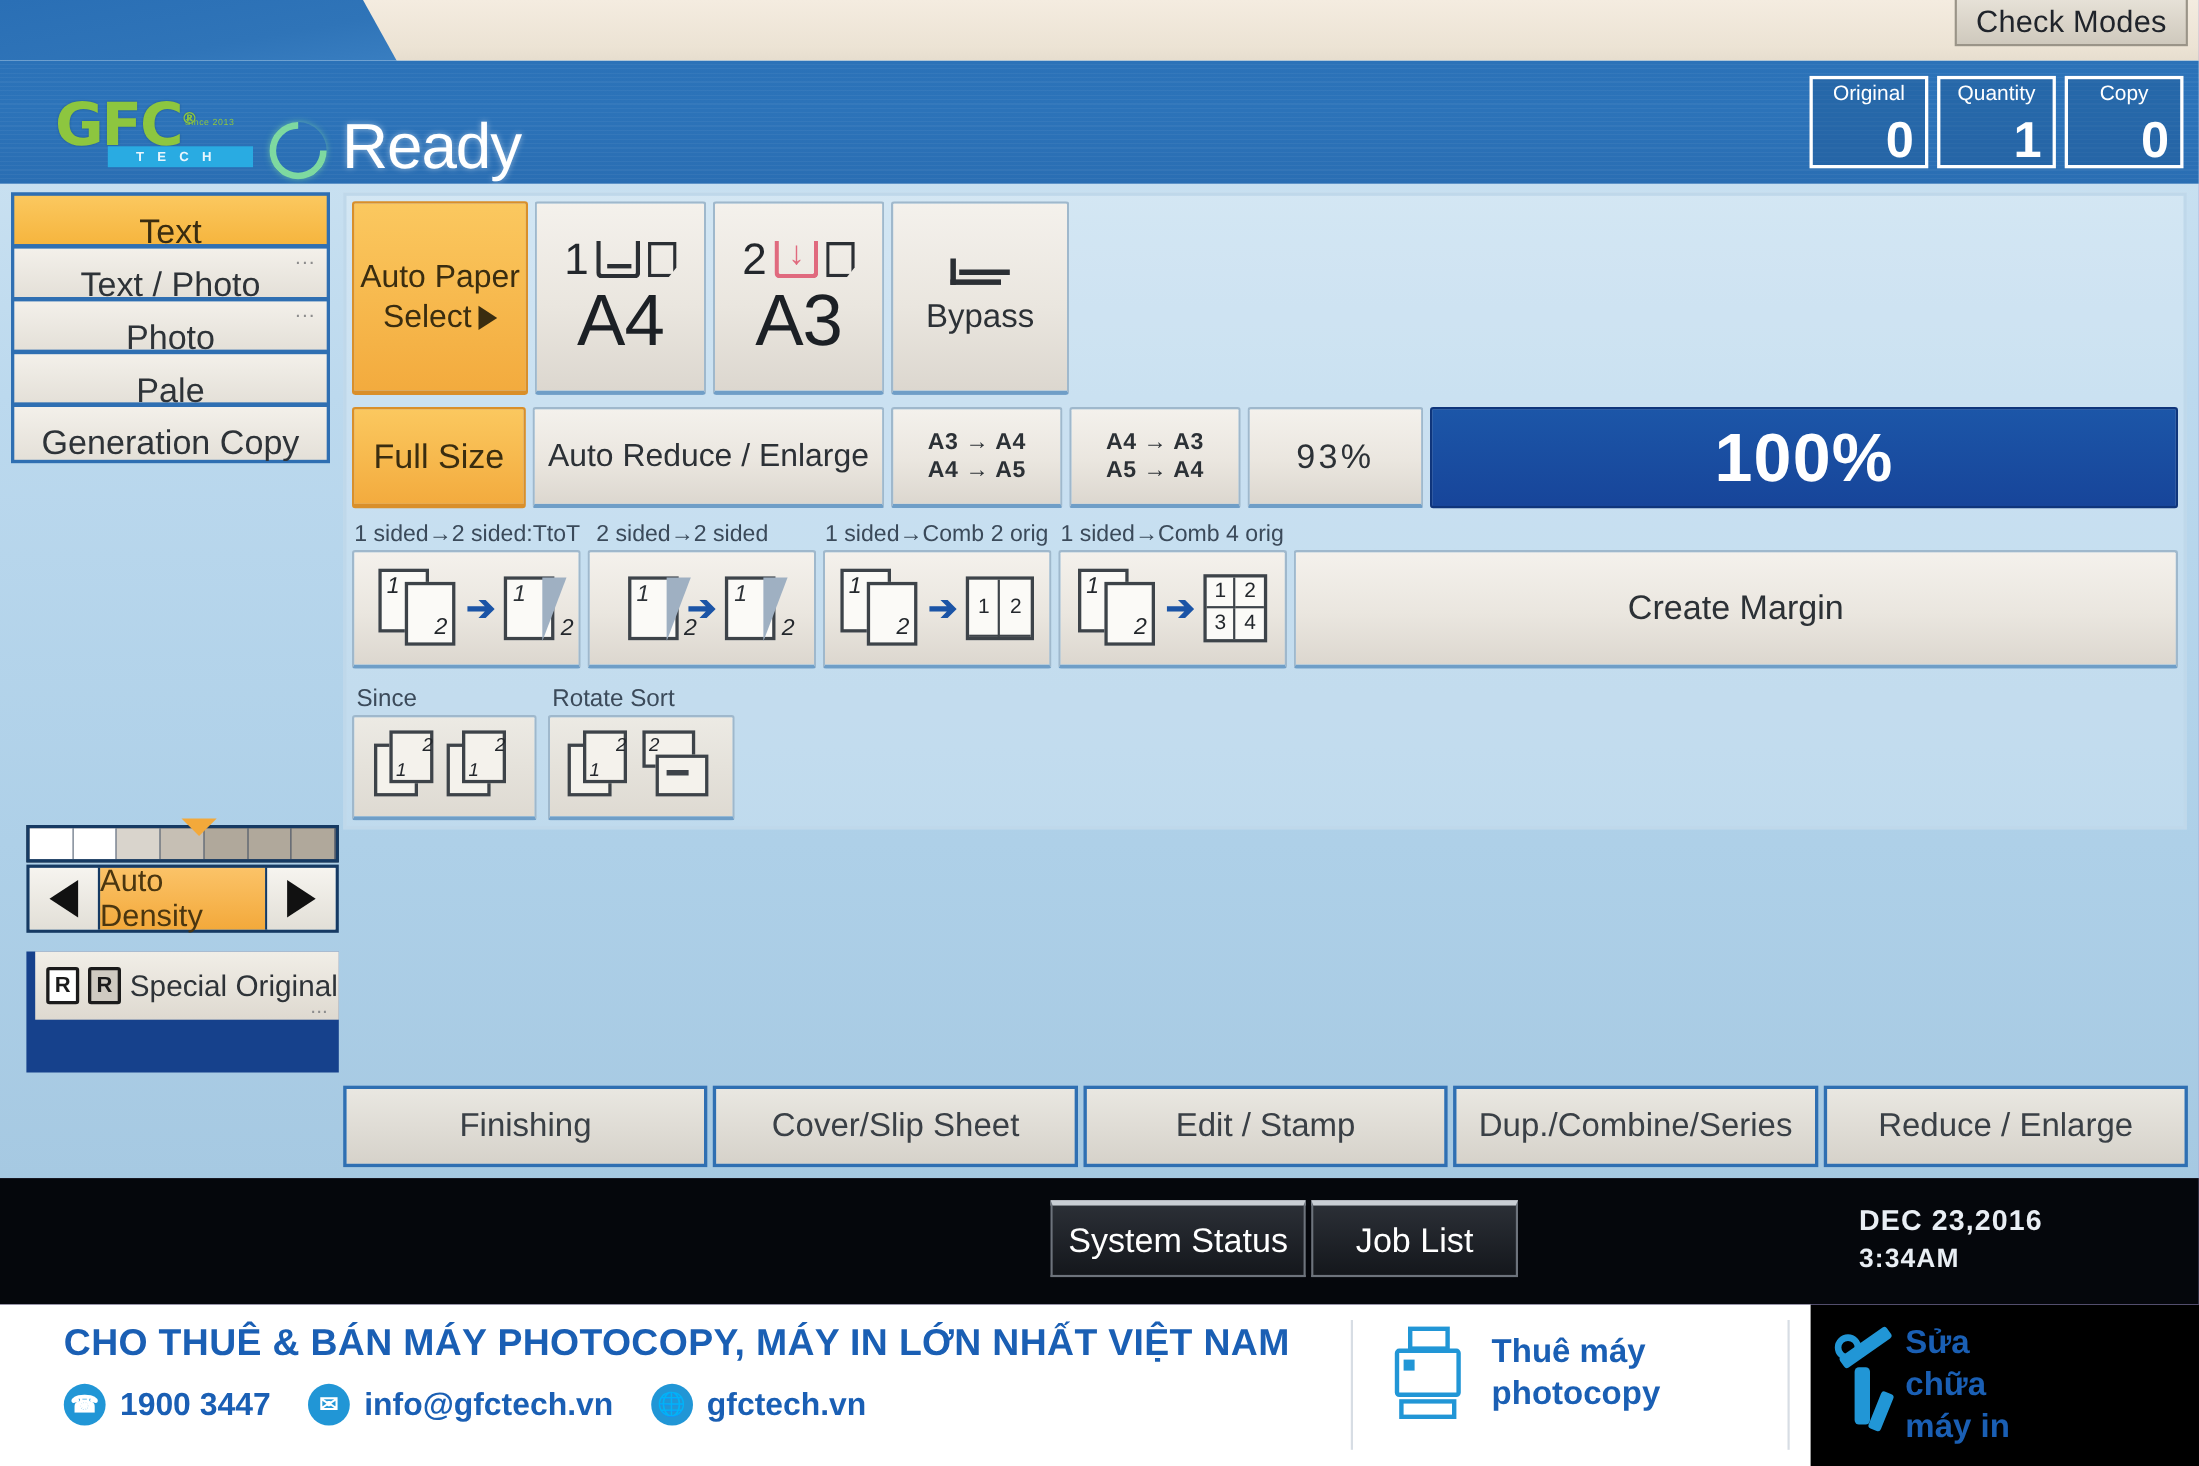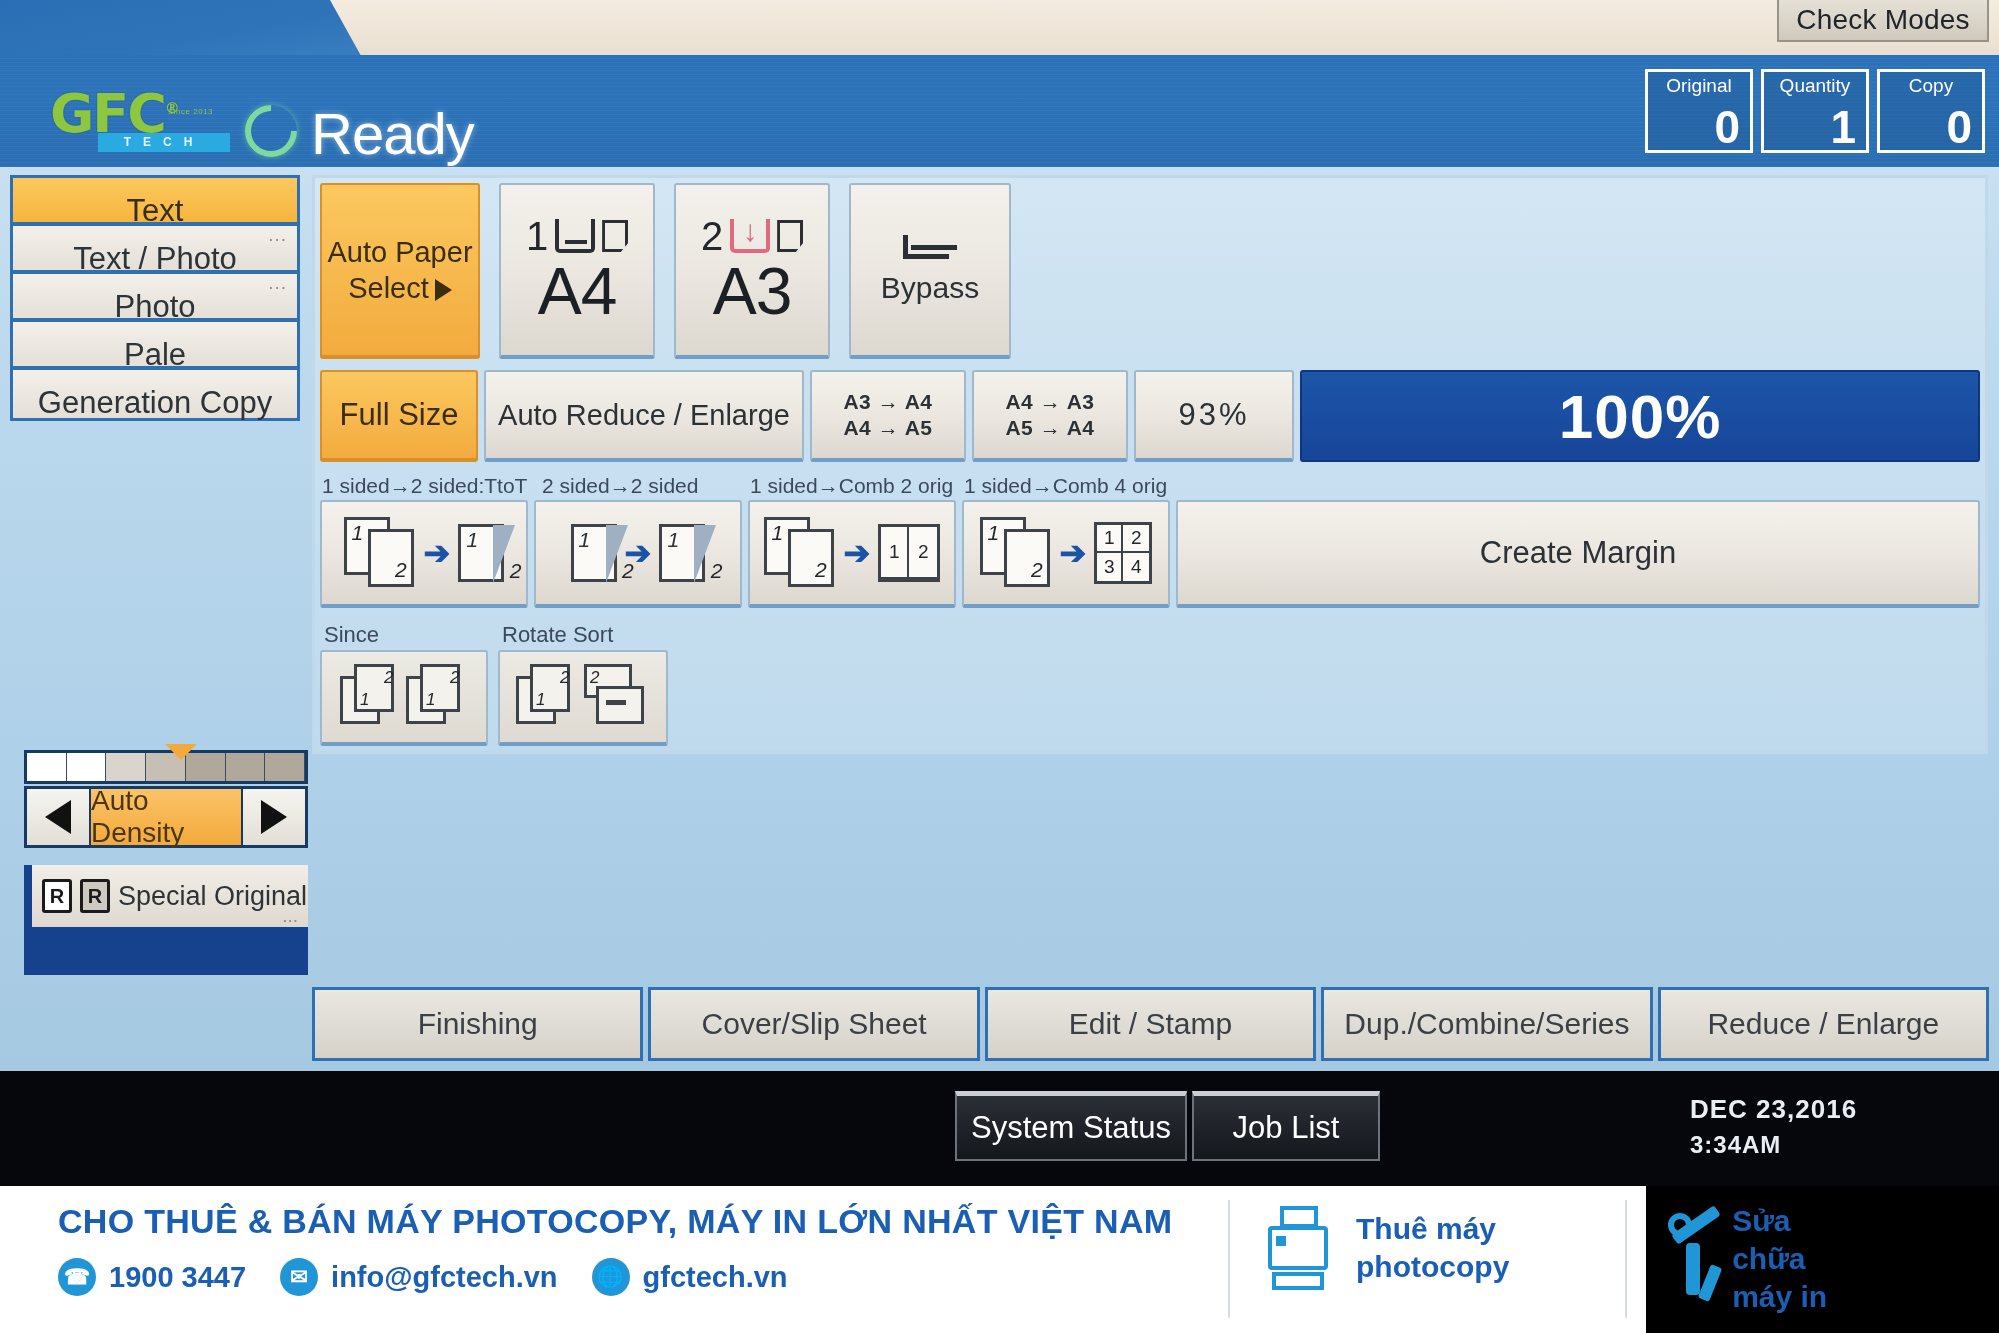--- a/index.html
+++ b/index.html
@@ -57,21 +57,21 @@
 
   .gfc-logo{ position:absolute; left:50px; top:30px; width:190px; height:70px; z-index:4;}
   .gfc-main{ font-size:54px; font-weight:bold; color:#8dc63f; letter-spacing:-2px; line-height:46px;
              font-family:"DejaVu Sans", sans-serif; text-shadow:0 0 2px rgba(0,0,0,.25);}
   .gfc-reg{ font-size:15px; vertical-align:super; }
   .gfc-since{ position:absolute; left:118px; top:22px; font-size:8px; color:#8dc63f; letter-spacing:.5px;}
   .gfc-tech{ position:absolute; left:48px; top:48px; width:132px; height:19px; background:#29abe2;
              color:#e9f6fd; font-size:12px; letter-spacing:12px; text-align:center; line-height:19px;
              font-weight:bold;}
 
-  .ready-wrap{ position:absolute; left:245px; top:50px; display:flex; align-items:flex-start; gap:14px; z-index:4;}
+  .ready-wrap{ position:absolute; left:245px; top:50px; display:flex; align-items:flex-end; gap:14px; z-index:4;}
   .ready-ring{ width:52px;height:52px;border-radius:50%; border:6px solid #7ed9a0;
                border-top-color:transparent; transform:rotate(45deg); box-shadow:0 0 6px rgba(126,217,160,.6);}
   .ready-text{ color:#ffffff; font-size:58px; line-height:58px; font-family:"Liberation Sans",sans-serif;
                text-shadow:0 0 6px rgba(255,255,255,.45); letter-spacing:-1px;}
 
   .counters{ position:absolute; right:14px; top:14px; display:flex; gap:8px; z-index:4;}
   .ctr{ width:108px; height:84px; border:3px solid #ffffff; background:rgba(28,84,140,.35); position:relative;}
   .ctr .lbl{ position:absolute; left:0; top:3px; width:100%; text-align:center; color:#fff; font-size:19px;
              font-family:"Liberation Sans",sans-serif;}
   .ctr .val{ position:absolute; left:0; bottom:-4px; width:100%; text-align:right; padding-right:10px;
@@ -112,21 +112,21 @@
   .r-ico{ width:30px;height:34px;border:3px solid #1b1b1b; border-radius:3px; font-size:20px; font-weight:bold;
           display:flex;align-items:center;justify-content:center; color:#1b1b1b; background:#fff;}
   .r-ico.grey{ background:#cfcac1;}
   .spec-btn .dots{ position:absolute; right:10px; bottom:0px; font-size:19px; color:#8d8d8d;}
 
   
   .main{ position:absolute; left:312px; top:120px; width:1676px; }
 
   .panel{ background:rgba(255,255,255,.22); border:3px solid #bfd8ea; padding:5px; }
 
-  .row-paper{ display:flex; gap:19px; height:176px;}
+  .row-paper{ display:flex; gap:6px; height:176px;}
   .btn{ background:linear-gradient(180deg,#f4f1ec 0%, #eae6df 55%, #dcd7cf 100%);
         border:2px solid #9fb8cc; border-bottom:4px solid #6f9ec7; border-radius:3px;
         display:flex; align-items:center; justify-content:center; color:#2c3136;
         font-family:"Liberation Sans",sans-serif;}
   .btn.sel{ background:linear-gradient(180deg,#fbc85f,#f3ab3e); border-color:#d98f2a; color:#3a2d10;}
 
   .b-autopaper{ width:160px; flex-direction:column; font-size:29px; line-height:36px; text-align:center;}
   .b-autopaper .arrow{ display:inline-block; width:0;height:0;
       border-top:11px solid transparent;border-bottom:11px solid transparent;border-left:17px solid #3a2d10;
       vertical-align:middle; margin-left:6px;}

